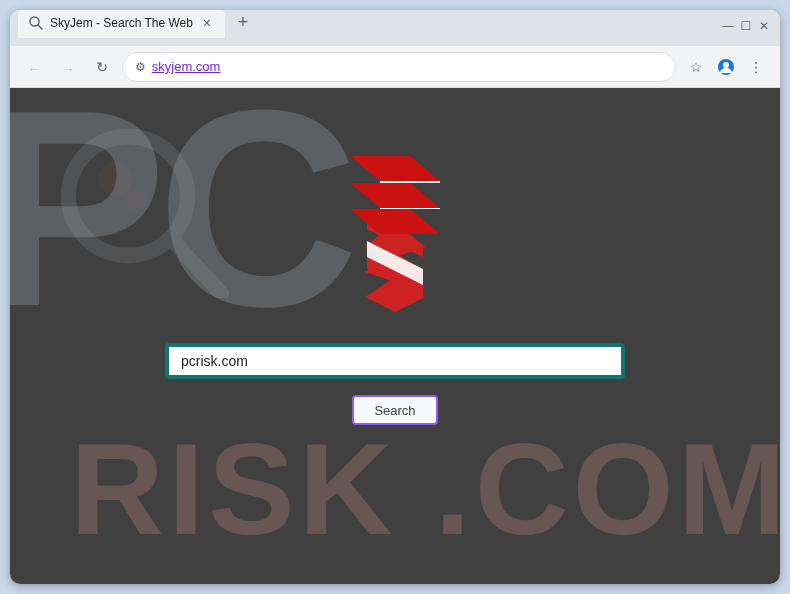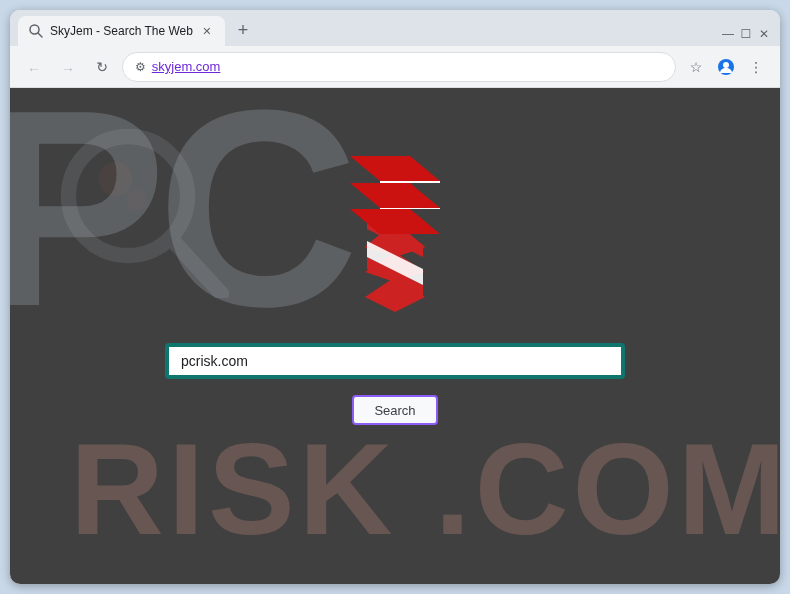--- a/index.html
+++ b/index.html
@@ -24,21 +24,21 @@
       flex-direction: column;
       box-shadow: 0 2px 10px rgba(0,0,0,0.3);
     }
 
     
     .title-bar {
       height: 36px;
       background: #dee3ea;
       display: flex;
       align-items: flex-end;
-      padding: 0 8px;
+      padding: 8px 8px;
       position: relative;
     }
 
     .tab-area {
       display: flex;
       align-items: flex-end;
       flex: 1;
     }
 
     .tab {

